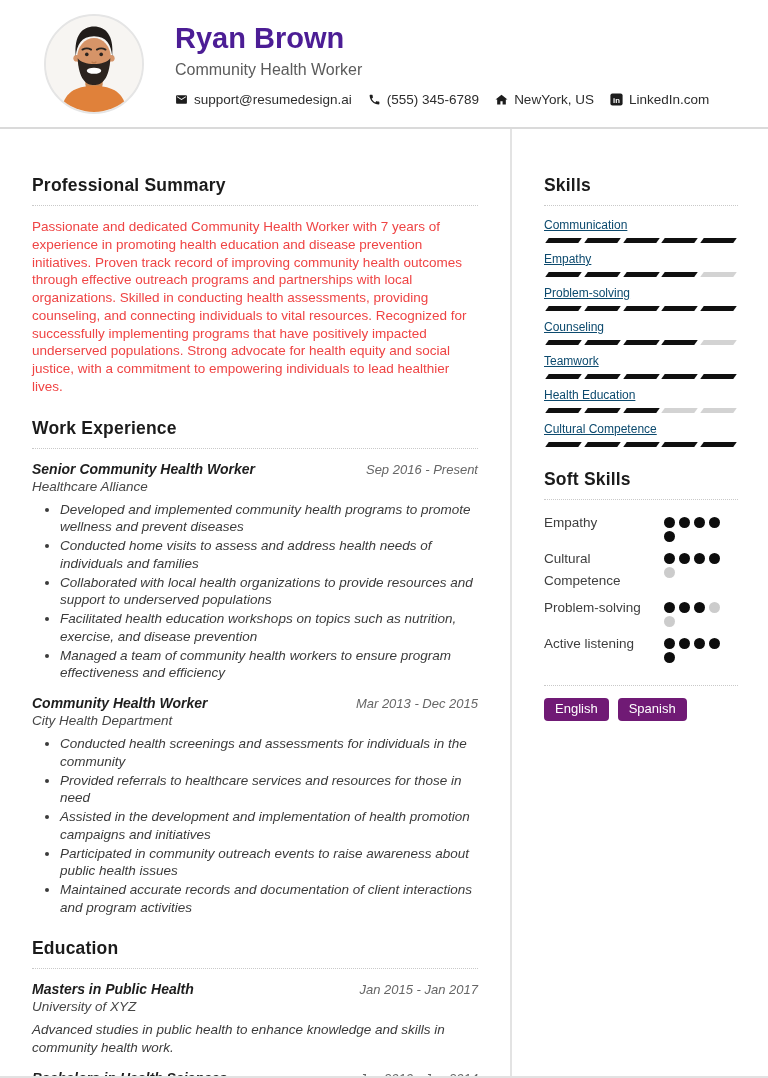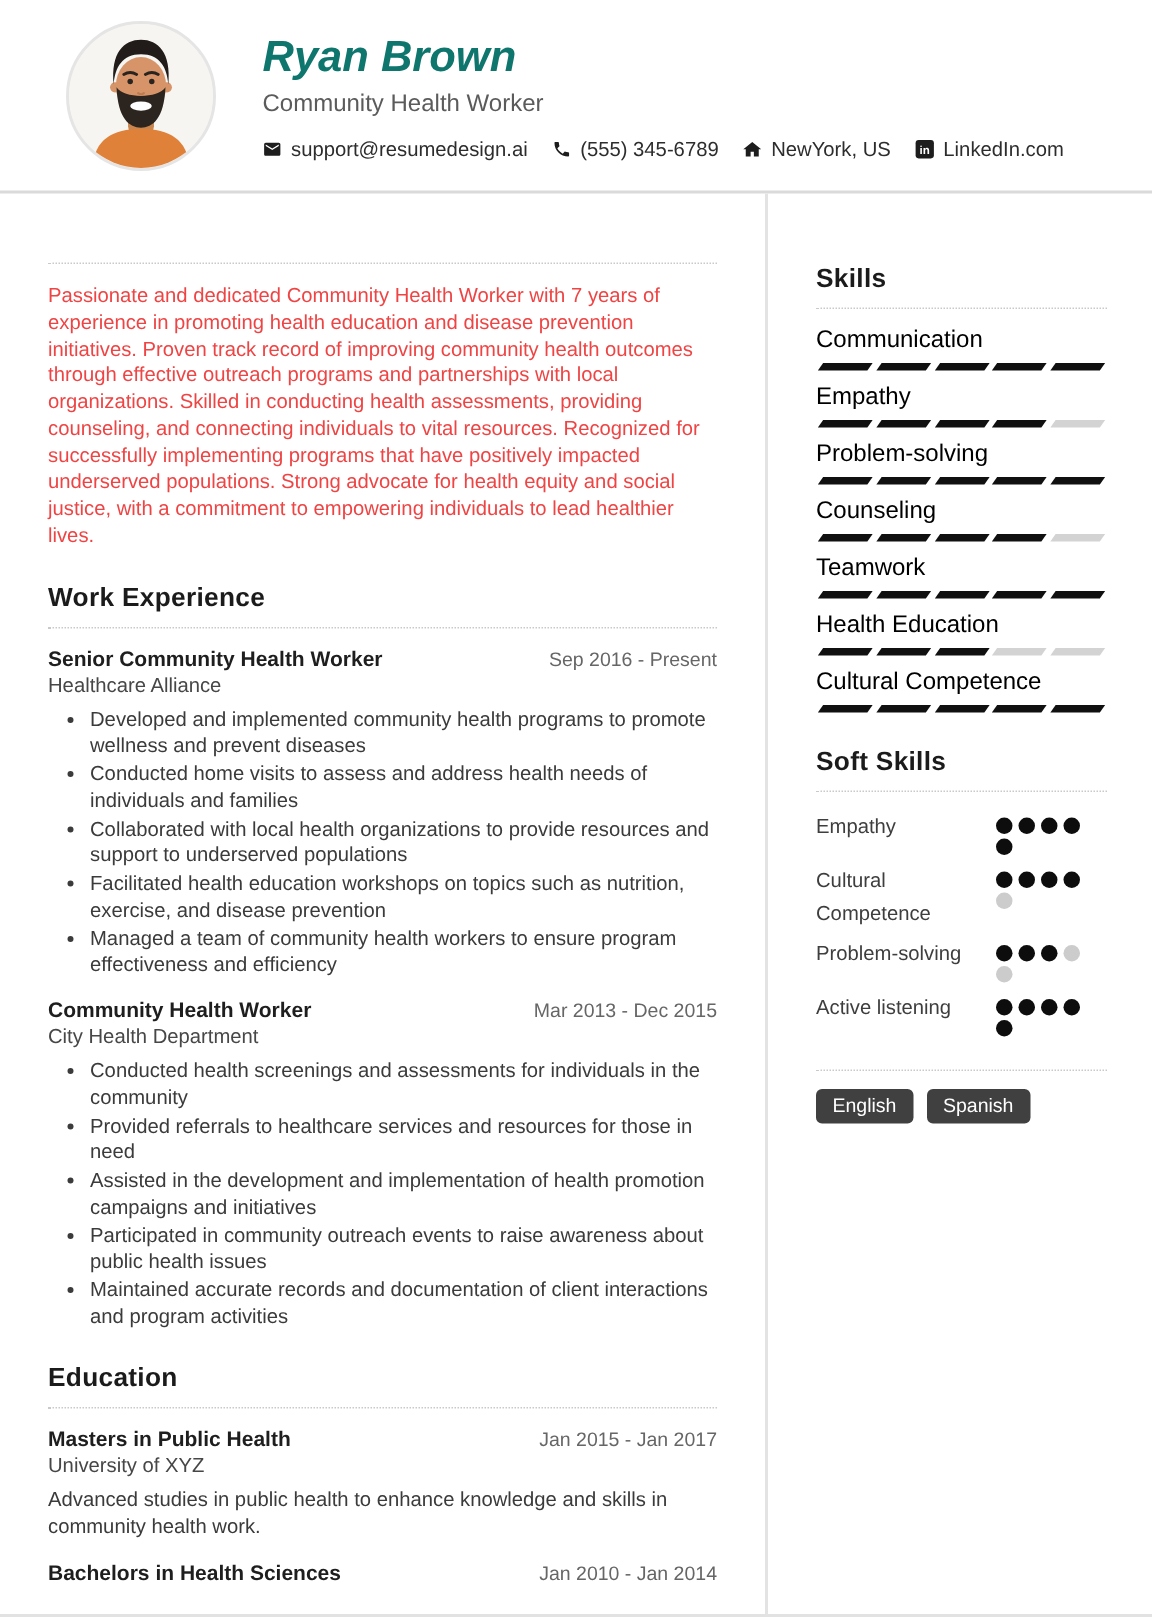--- a/index.html
+++ b/index.html
@@ -6,65 +6,65 @@
   html,body { background:#ffffff; }
   body { font-family: "Liberation Sans", sans-serif; color:#222; }
   .page { width:768px; height:1078px; background:#fff; overflow:hidden; display:flex; flex-direction:column; border-bottom:2px solid #e2e2e2; }
 
   
   .header { position:relative; height:129px; flex:0 0 auto; border-bottom:2px solid #dadada; background:#fff; }
   .avatar { position:absolute; left:44px; top:14px; width:100px; height:100px; border-radius:50%;
             border:2px solid #e5e5e5; overflow:hidden; background:#f7f5f2; }
   .avatar svg { display:block; width:100%; height:100%; }
   .header-main { margin-left:175px; padding-top:23px; }
-  h1 { font-size:29px; font-weight:700; color:#0f766e; line-height:1.1;font-style:italic; }
+  h1 { font-size:29px; font-weight:700; color:#4c1d95; line-height:1.1; }
   .job-title { font-size:16px; color:#5b5b5b; margin-top:6px; }
   .contacts { display:flex; align-items:flex-start; gap:16px; margin-top:13px; font-size:13.5px; color:#2d2d2d; }
   .contact { display:inline-flex; align-items:center; gap:6px; white-space:nowrap; }
   .contact svg { display:block; }
 
   
   .body { flex:1 1 auto; display:flex; align-items:stretch; }
   .main-col { width:510px; flex:0 0 510px; padding:0 32px; }
   .sidebar { flex:1; border-left:2px solid #e3e3e3; padding:0 30px 0 32px; }
 
   section { margin-top:22px; }
   section.first { margin-top:46px; }
   h2 { font-size:17.5px; font-weight:700; color:#1b1b1b; margin-bottom:9px; letter-spacing:.2px; }
   .rule { border-bottom:1px dotted #c9c9c9; margin-bottom:12px; }
 
   .summary-text { font-size:13.5px; line-height:1.315; color:#ef4444; }
 
   
-  .entry { margin-bottom:13px; }
+  .entry { margin-bottom:13px;font-style:italic; }
   .entry-head { display:flex; justify-content:space-between; align-items:baseline; }
   .entry-title { font-weight:700; font-size:14px; color:#1e1e1e; }
   .entry-date { font-size:13px; color:#666; }
   .entry-sub { font-size:13.5px; color:#474747; margin-top:2px; }
   .bullets { margin-top:7px; padding-left:28px; font-size:13.5px; line-height:1.3; color:#3b3b3b; list-style:disc; }
   .bullets li { margin-bottom:1.5px; }
   .edu-desc { margin-top:7px; font-size:13.5px; line-height:1.3; color:#3b3b3b; }
 
   
   .skill { margin-bottom:9px; }
-  .skill-label { font-size:16px; color:#000000; margin-bottom:6px; }
+  .skill-label { font-size:12px; color:#0c4a6e; margin-bottom:6px;text-decoration:underline; }
   .skill-bar { display:flex; gap:6px; height:5px; padding:0 3px; }
   .seg { flex:1; background:#d3d3d3; transform:skewX(-35deg); }
   .seg.filled { background:#101010; }
 
   
   .soft { display:flex; margin-bottom:6px; }
   .soft-label { width:120px; flex:0 0 120px; font-size:13.5px; color:#3e3e3e; line-height:1.6; }
   .soft-dots { width:64px; display:flex; flex-wrap:wrap; column-gap:4px; row-gap:3px; align-content:flex-start; padding-top:5px; }
   .dot { width:11px; height:11px; border-radius:50%; background:#cccccc; }
   .dot.filled { background:#0d0d0d; }
 
   
   .chips { display:flex; gap:9px; }
-  .chip { background:#404040; color:#fff; font-size:13px; padding:4px 11px; border-radius:4px; line-height:1.15; }
+  .chip { background:#701a75; color:#fff; font-size:13px; padding:4px 11px; border-radius:4px; line-height:1.15; }
 </style>
 </head>
 <body>
 
 <div class="page">
 
   <header class="header">
     <div class="avatar">
       <svg viewBox="0 0 100 100">
         <circle cx="50" cy="50" r="50" fill="#f7f5f2"></circle>
@@ -113,20 +113,21 @@
           <span>LinkedIn.com</span>
         </span>
       </div>
     </div>
   </header>
 
   <div class="body">
 
     <main class="main-col">
       <section class="first">
+        <h2>Professional Summary</h2>
         <div class="rule"></div>
         <p class="summary-text">Passionate and dedicated Community Health Worker with 7 years of experience in promoting health education and disease prevention initiatives. Proven track record of improving community health outcomes through effective outreach programs and partnerships with local organizations. Skilled in conducting health assessments, providing counseling, and connecting individuals to vital resources. Recognized for successfully implementing programs that have positively impacted underserved populations. Strong advocate for health equity and social justice, with a commitment to empowering individuals to lead healthier lives.</p>
       </section>
 
       <section>
         <h2>Work Experience</h2>
         <div class="rule"></div>
         <div id="jobs">
   <div class="entry">
     <div class="entry-head">

